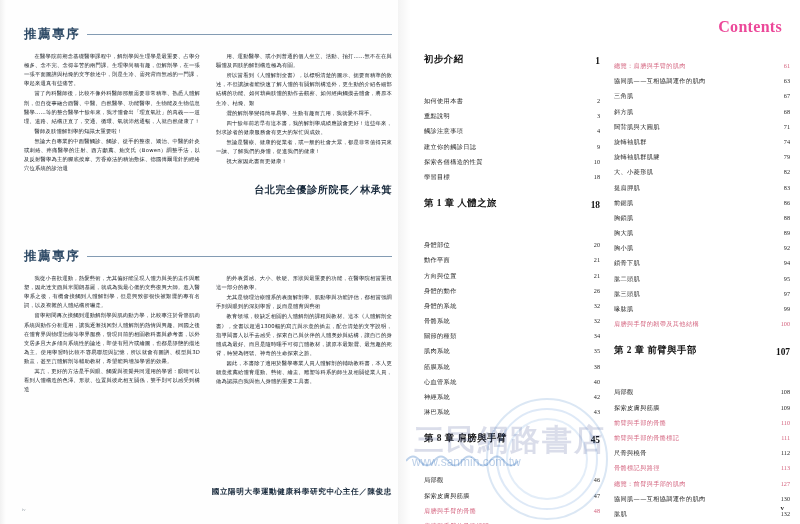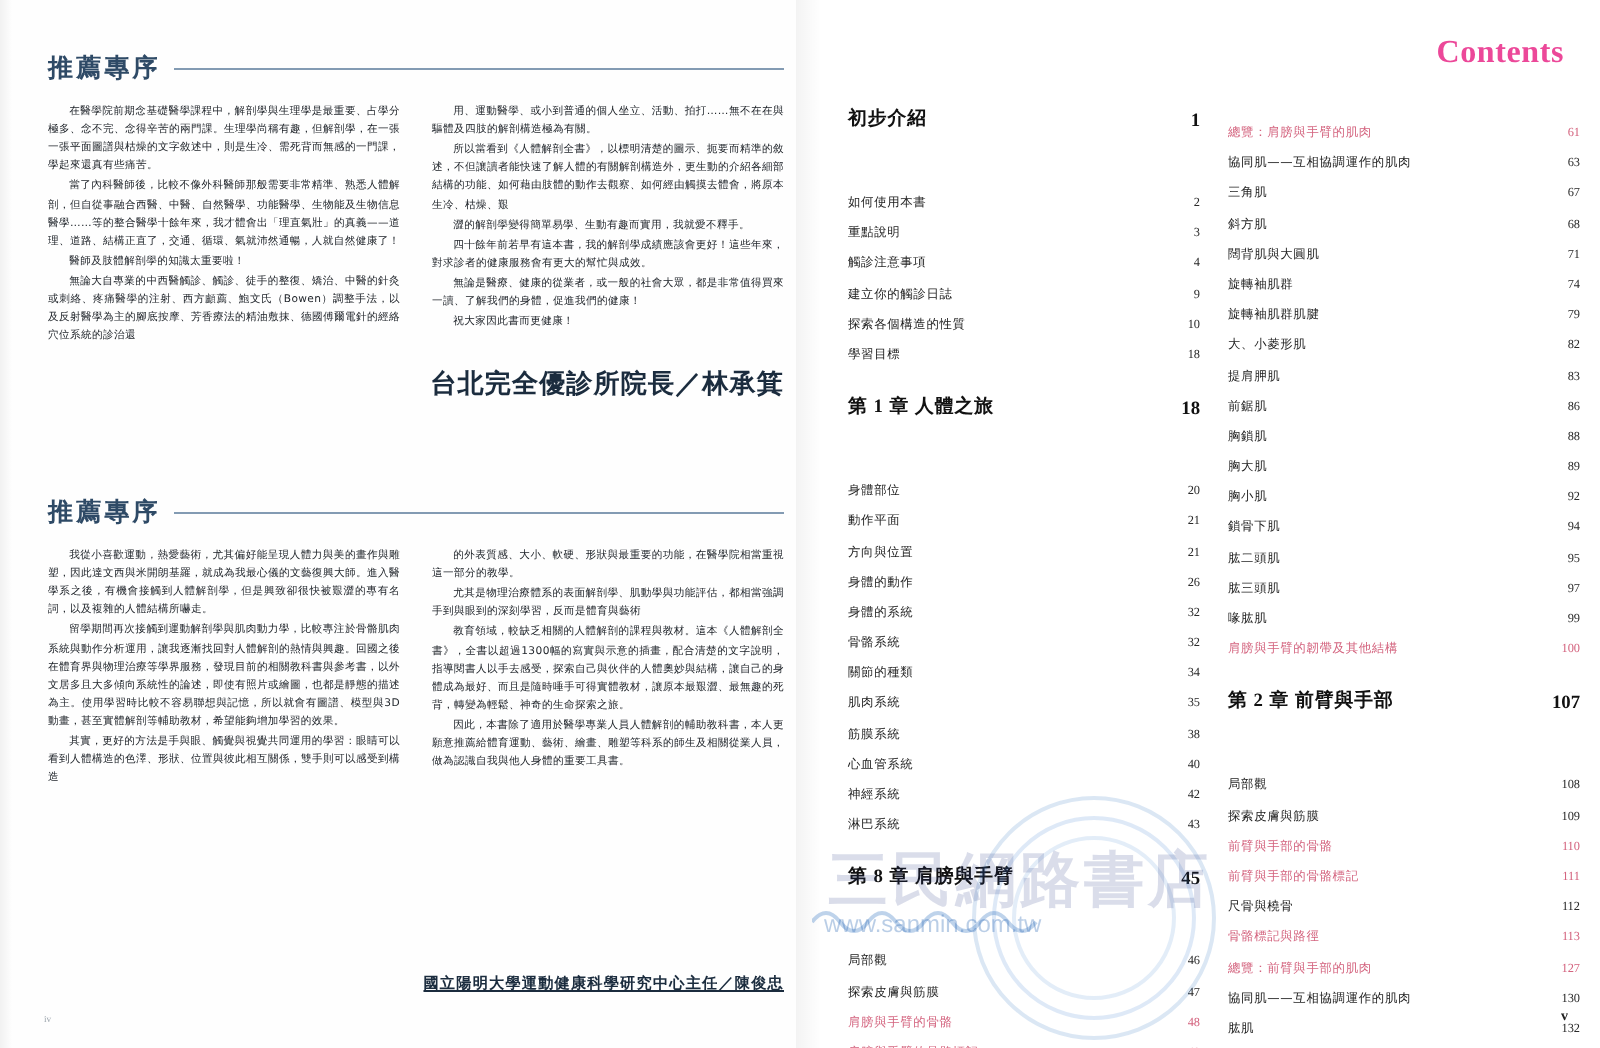--- a/index.html
+++ b/index.html
@@ -42,29 +42,28 @@
 
   .cols{display:flex;gap:16px;}
   .col{width:176px;}
   .para{
     font-size:5.3px;line-height:1.72;text-align:justify;
     text-indent:2em;color:#20252b;margin:0 0 1px 0;
     letter-spacing:.2px;
     font-family:"DejaVu Sans","Liberation Sans",sans-serif;
   }
   .byline{
-    margin-top:9px;text-align:right;font-size:13px;letter-spacing:.6px;
+    margin-top:9px;text-align:right;font-size:10px;letter-spacing:.6px;
     color:#1b2c3e;font-weight:700;
     font-family:Liberation Serif, serif;
   }
   .byline2{
     position:absolute;left:24px;width:368px;top:487px;text-align:right;
     font-size:7.6px;letter-spacing:.6px;color:#1b2c3e;font-weight:700;
     font-family:"Liberation Serif","DejaVu Serif",serif;
-    text-decoration:underline;
   }
   .folio-left{
     position:absolute;left:22px;bottom:12px;font-size:4.6px;color:#9aa3ab;
     font-family:"Liberation Serif","DejaVu Serif",serif;
   }
 
   
   .contents-title{
     position:absolute;right:18px;top:18px;
     font-size:16px;font-weight:700;letter-spacing:.3px;color:#ec4899;

